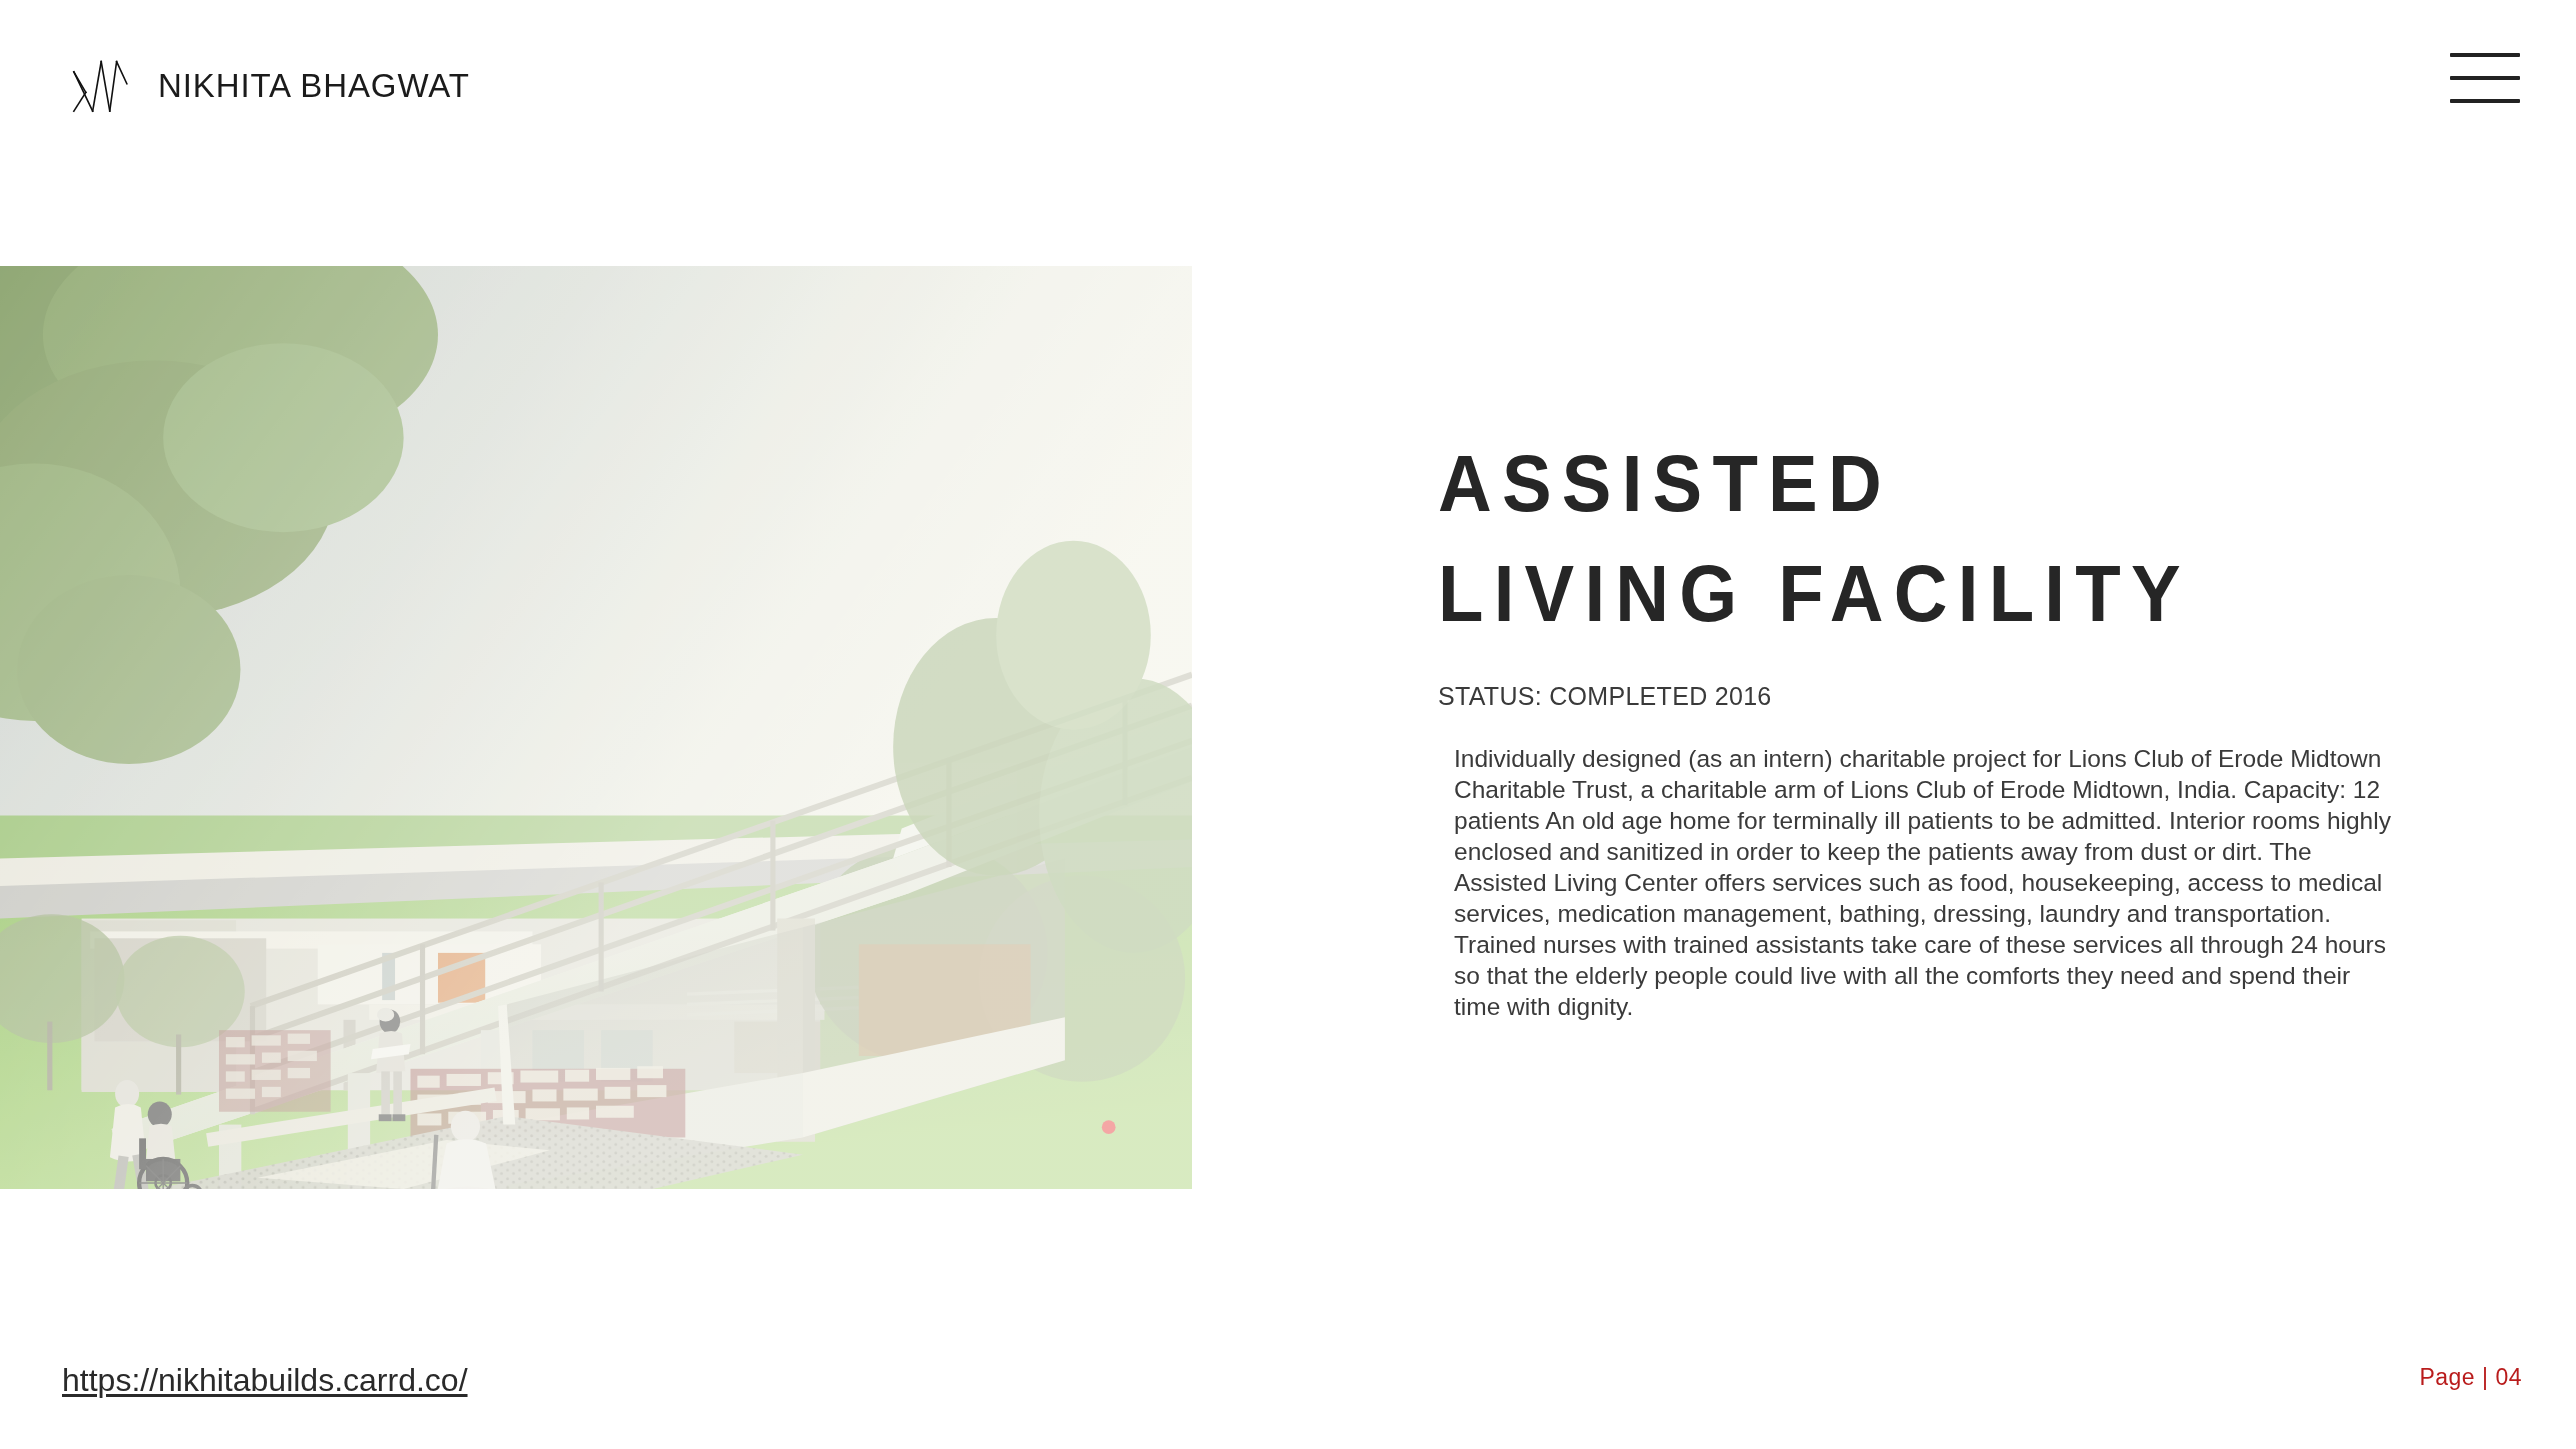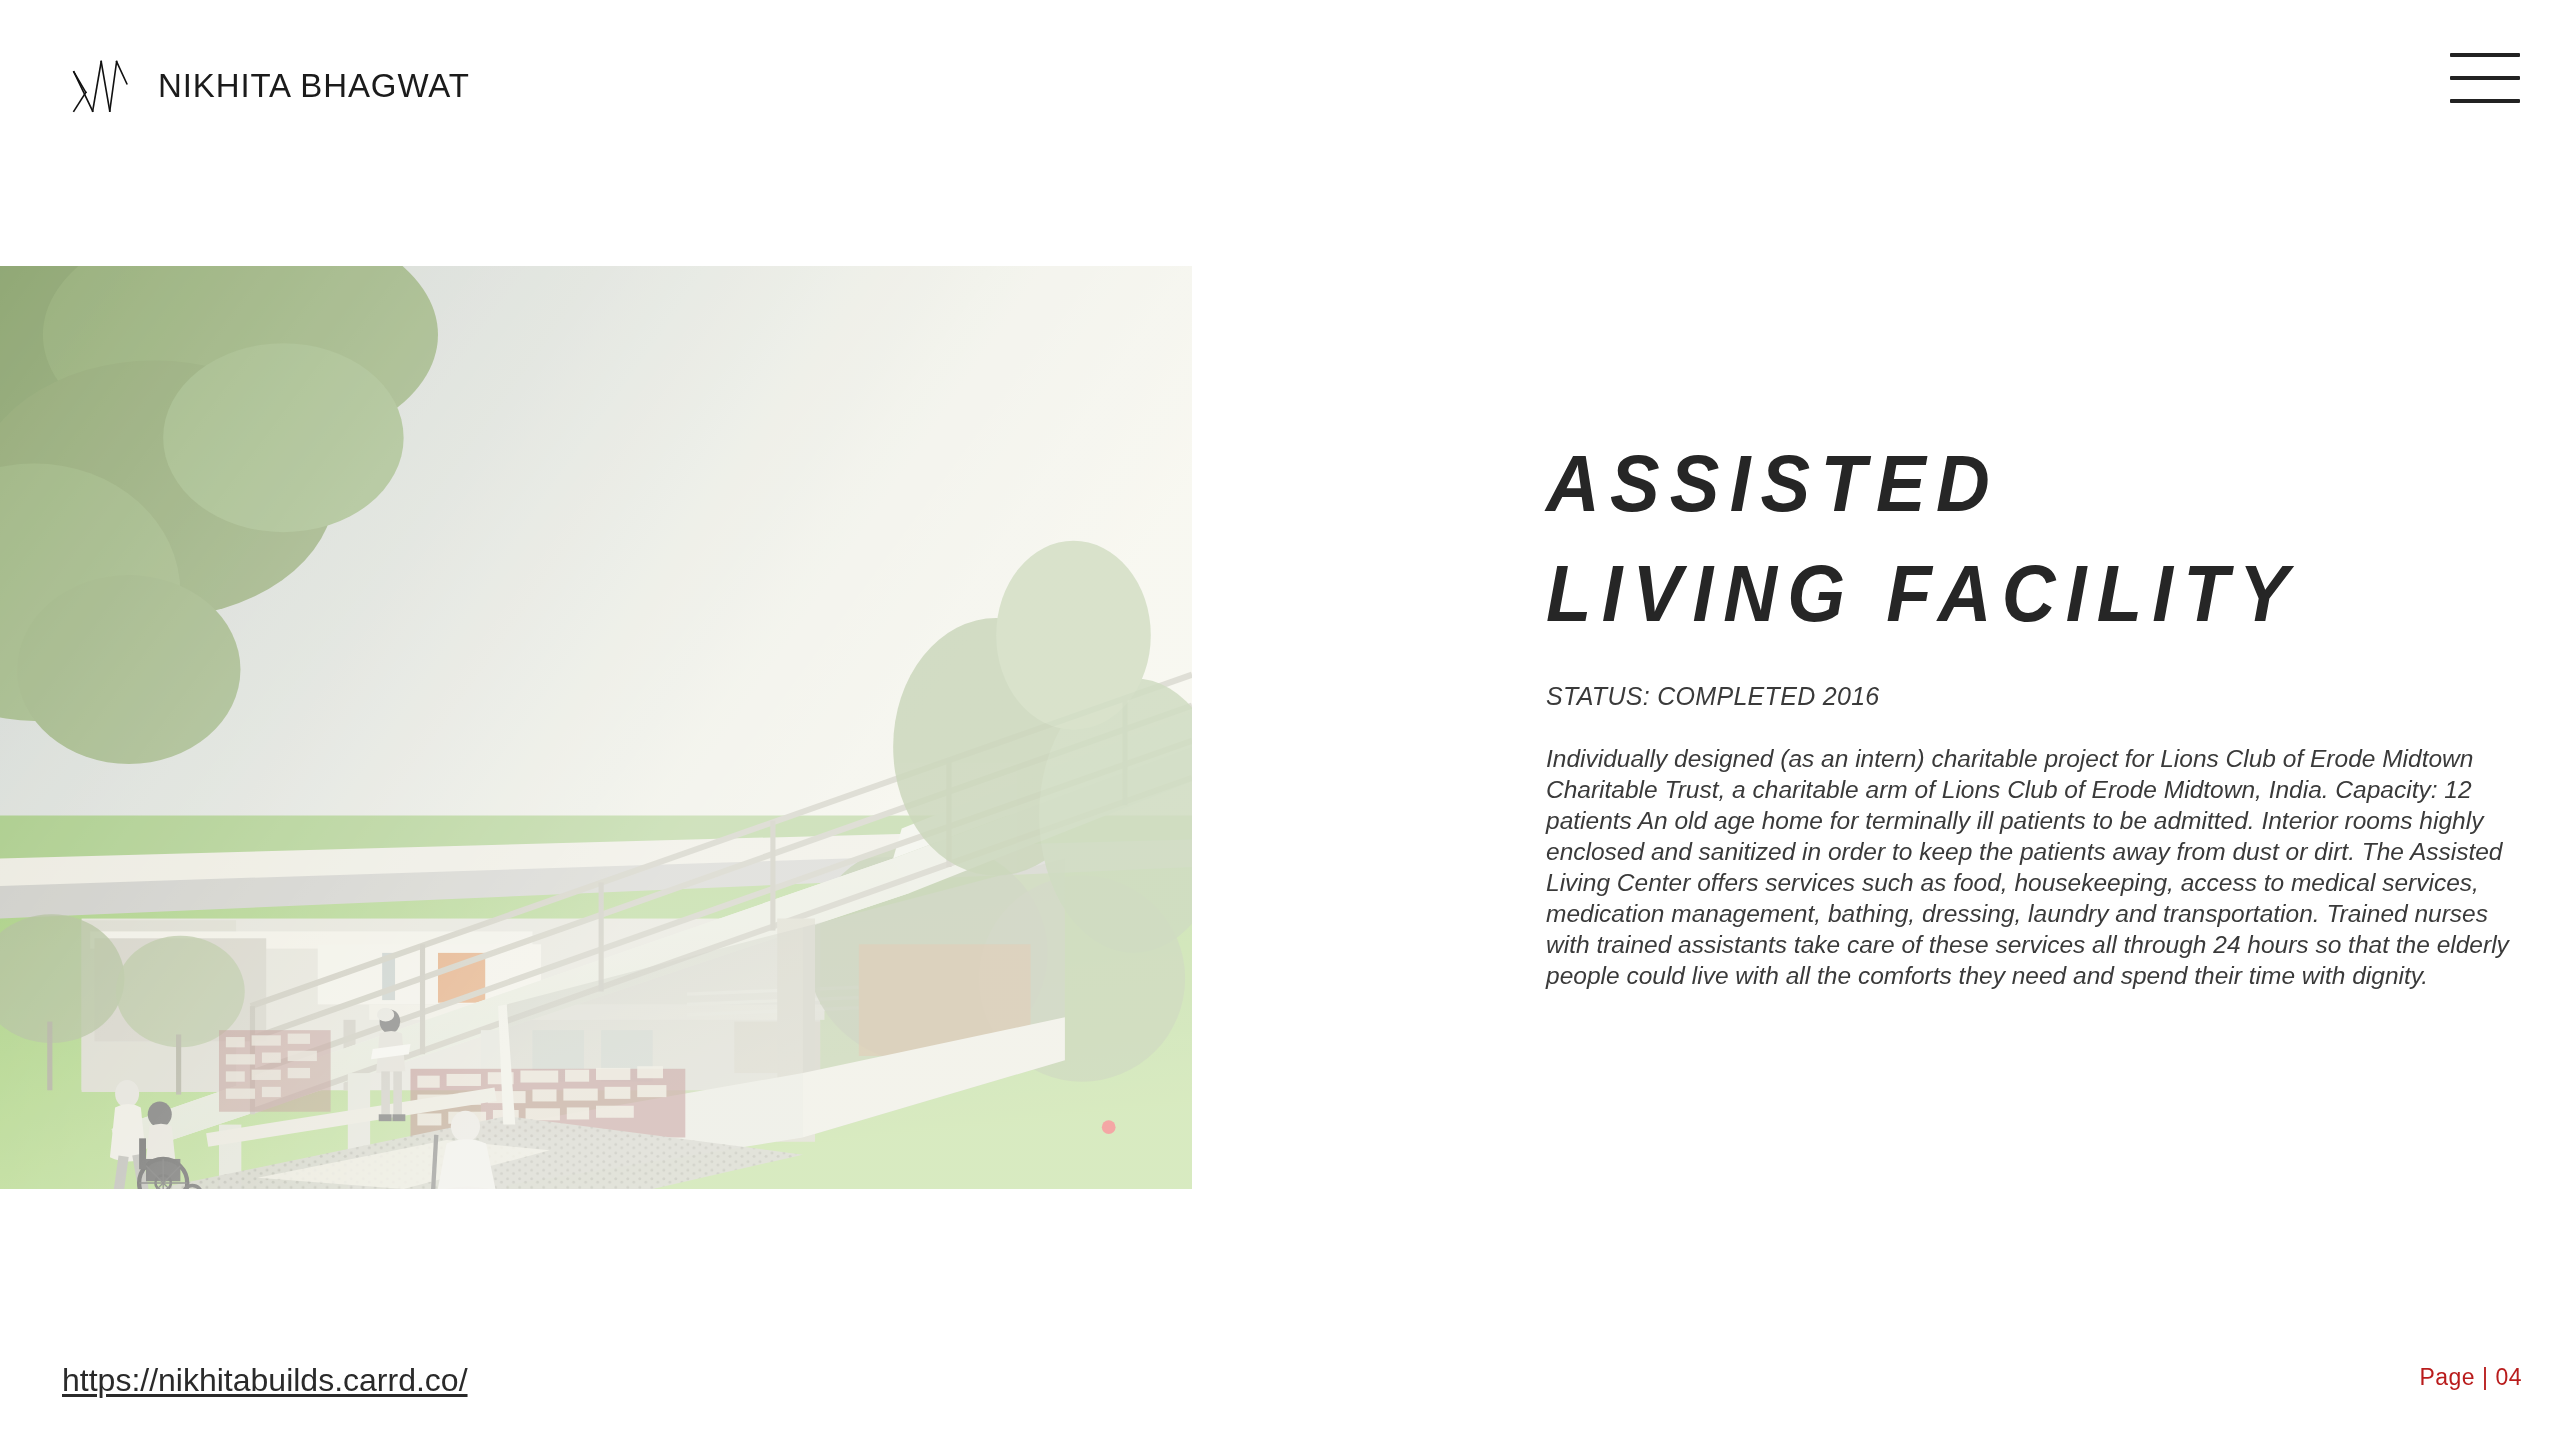--- a/index.html
+++ b/index.html
@@ -76,24 +76,23 @@
     width: 1192px;
     height: 923px;
     overflow: hidden;
     background: #dfe2df;
   }
   .render-svg { display: block; width: 1192px; height: 923px; }
 
   
   .content {
     position: absolute;
-    left: 1546px;
+    left: 1438px;
     top: 429px;
     width: 979px;
-    font-style: italic;
   }
 
   .project-title {
     font-size: 80px;
     font-weight: 700;
     letter-spacing: 11px;
     line-height: 1.38;
     color: #262626;
     font-family: "Liberation Sans", sans-serif;
     white-space: pre;
@@ -108,21 +107,21 @@
     letter-spacing: 0.3px;
   }
 
   .description {
     margin-top: 33px;
     font-size: 24.5px;
     line-height: 1.265;
     color: #3a3a3a;
     width: 970px;
   }
-  .description p { margin: 0; }
+  .description p { margin: 16px; }
 
   
   .footer-url {
     position: absolute;
     left: 62px;
     top: 1362px;
     font-size: 32px;
     color: #2a2a2a;
     text-decoration: underline;
     text-underline-offset: 2.6px;

